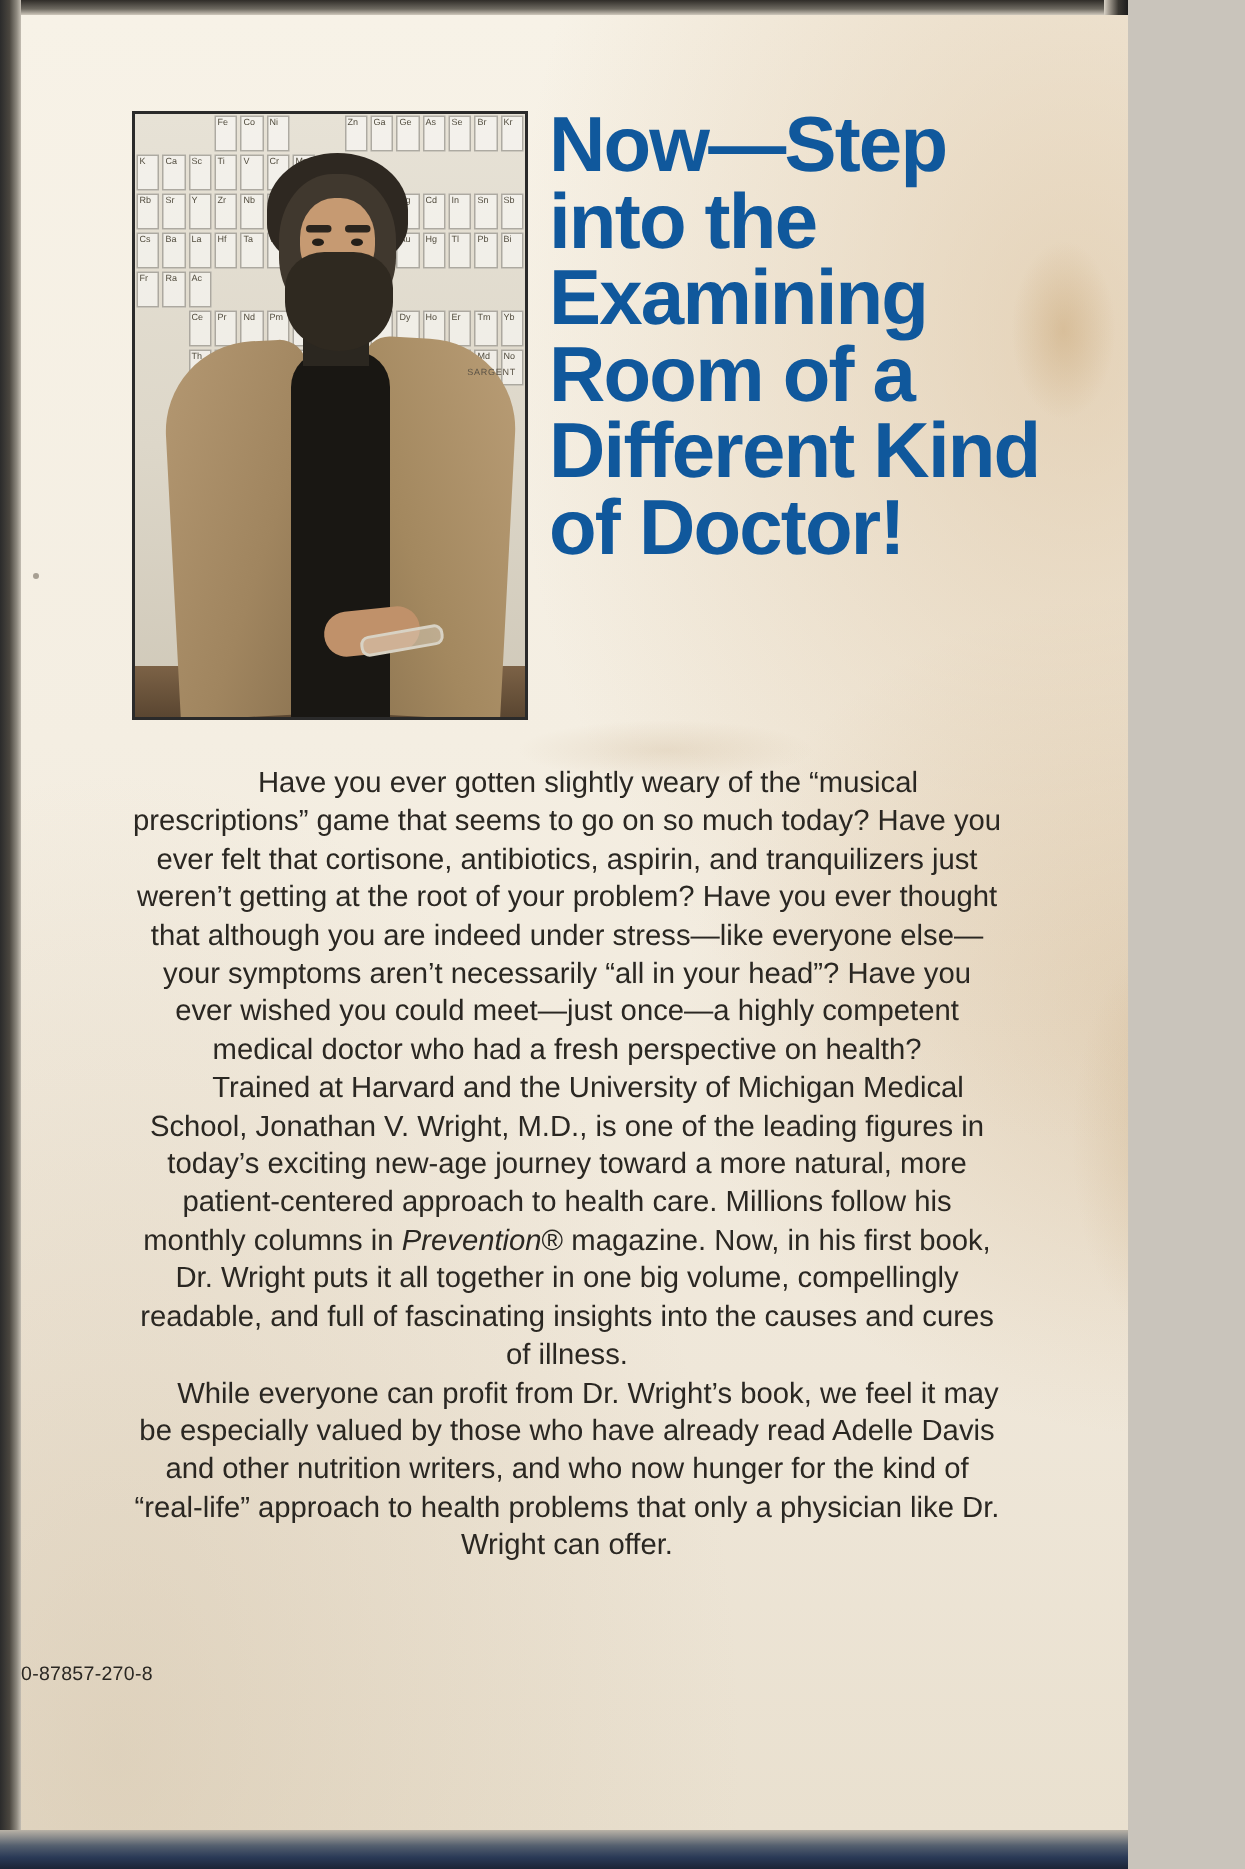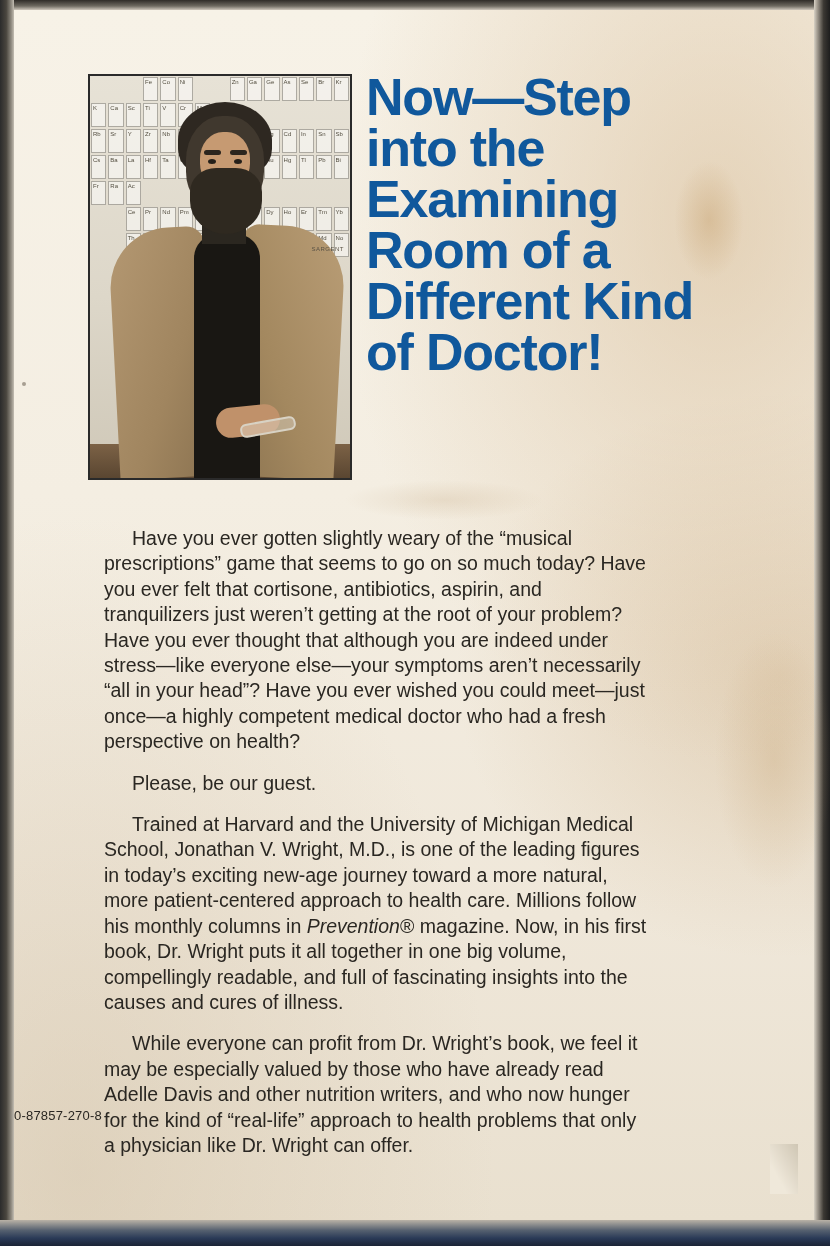--- a/index.html
+++ b/index.html
@@ -5,21 +5,21 @@
   html, body {
     margin: 0;
     padding: 0;
     background: #c9c4bb;
   }
   body {
     font-family: "Liberation Sans", sans-serif;
   }
   .page {
     position: relative;
-    width: 830px;
+    width: 752px;
     height: 1246px;
     overflow: hidden;
     background: #f2ece1;
     text-decoration: underline;
   }
   
   .scan-edge-left {
     position: absolute;
     left: 0; top: 0;
     width: 14px; height: 1246px;
@@ -232,22 +232,23 @@
   .body-copy {
     position: absolute;
     left: 74px; top: 500px;
     width: 580px;
     color: #2a2722;
     font-size: 19.5px;
     line-height: 25.4px;
     text-align: left;
   }
   .body-copy p {
-    margin: 16px;
+    margin: 0;
     text-indent: 28px;
+    text-align: center;
   }
   .isbn {
     position: absolute;
     left: 0; right: 0;
     top: 1098px;
     text-align: left;
     font-size: 13px;
     color: #2a2722;
     letter-spacing: 0.2px;
   }
@@ -422,21 +423,20 @@
       <div class="fig-eye-r"></div>
       <div class="hands"></div>
       <div class="glasses-obj"></div>
       <div class="wall-label">SARGENT</div>
     </div>
 
     <div class="headline">Now—Step into the Examining Room of a Different Kind of Doctor!</div>
 
     <div class="body-copy">
       <p>Have you ever gotten slightly weary of the “musical prescriptions” game that seems to go on so much today? Have you ever felt that cortisone, antibiotics, aspirin, and tranquilizers just weren’t getting at the root of your problem? Have you ever thought that although you are indeed under stress—like everyone else—your symptoms aren’t necessarily “all in your head”? Have you ever wished you could meet—just once—a highly competent medical doctor who had a fresh perspective on health?</p>
-      <p>Please, be our guest.</p>
       <p id="para3">Trained at Harvard and the University of Michigan Medical School, Jonathan V. Wright, M.D., is one of the leading figures in today’s exciting new-age journey toward a more natural, more patient-centered approach to health care. Millions follow his monthly columns in <em>Prevention</em>® magazine. Now, in his first book, Dr. Wright puts it all together in one big volume, compellingly readable, and full of fascinating insights into the causes and cures of illness.</p>
       <p>While everyone can profit from Dr. Wright’s book, we feel it may be especially valued by those who have already read Adelle Davis and other nutrition writers, and who now hunger for the kind of “real-life” approach to health problems that only a physician like Dr. Wright can offer.</p>
     </div>
 
     <div class="isbn">0-87857-270-8</div>
 
   </div>
 </div>
 
 </body></html>

